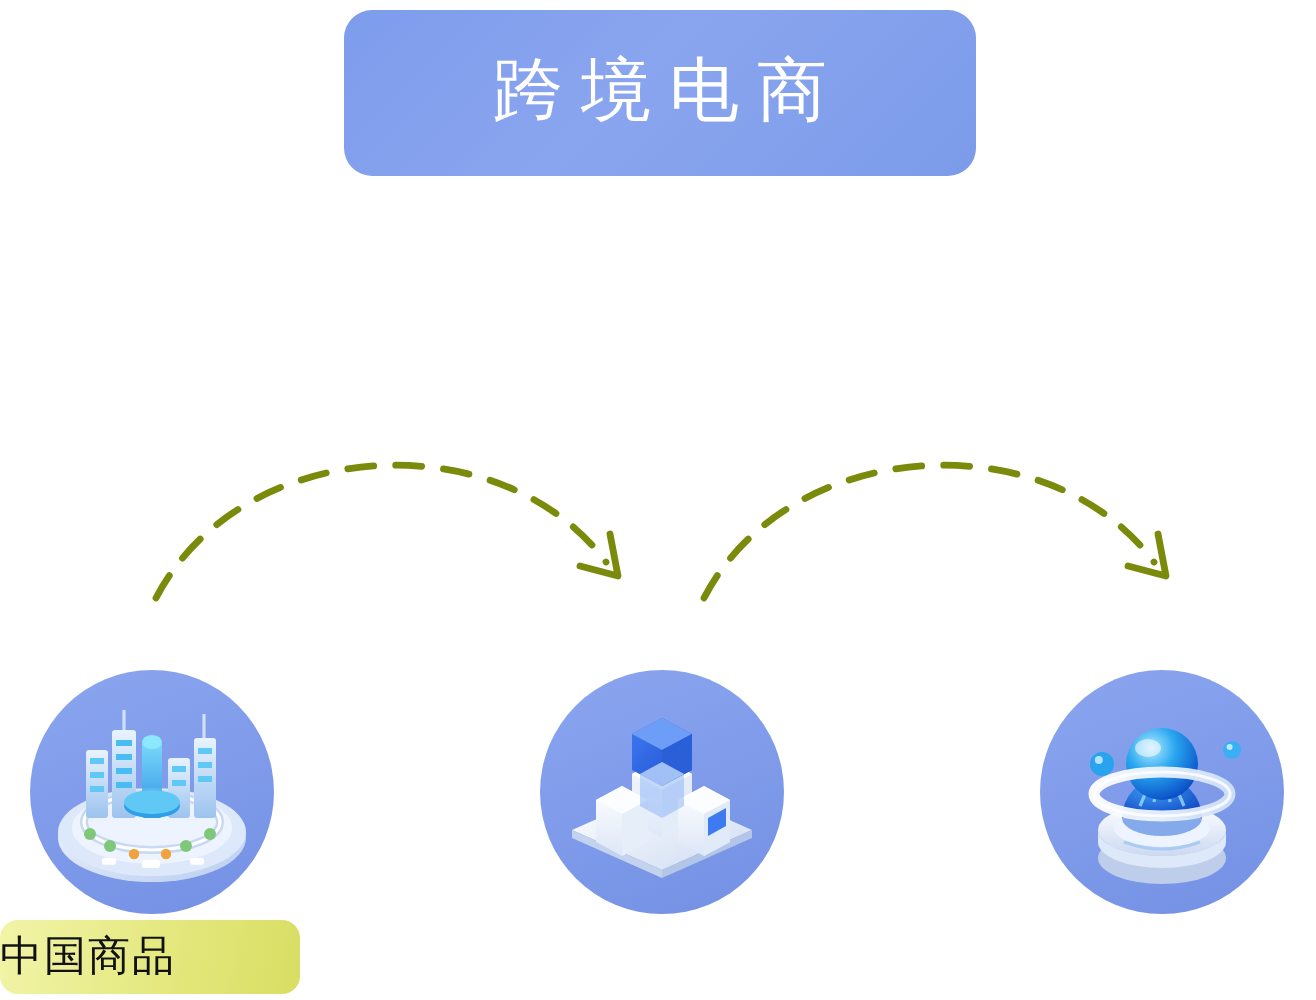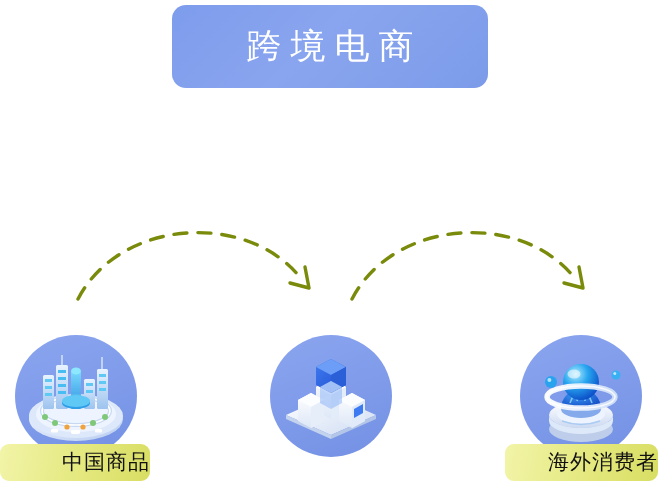--- a/index.html
+++ b/index.html
@@ -70,27 +70,27 @@
     top: 0px;
     width: 122px;
     height: 122px;
     border-radius: 50%;
     background: linear-gradient(160deg, #8ba5ef 0%, #7e9ae9 55%, #7390e4 100%);
     overflow: hidden;
   }
 
   .node-label {
     position: absolute;
-    top: 109px;
+    top: 125px;
     height: 37px;
     border-radius: 9px;
     background: linear-gradient(100deg, #f2f4a8 0%, #e4e87e 55%, #d8de63 100%);
     display: flex;
     align-items: center;
-    justify-content: flex-end;
+    justify-content: flex-start;
     box-sizing: border-box;
   }
   .node-1 .node-label { left: 0px;  width: 150px; }
   .node-2 .node-label { left: 4px;  width: 148px; }
   .node-3 .node-label { left: 0px;  width: 153px; }
 
   .node-label-text {
     color: #111111;
     font-size: 21px;
     letter-spacing: 1px;
@@ -278,18 +278,15 @@
 
         <ellipse cx="61" cy="62" rx="34" ry="11" fill="none" stroke="url(#g3ring)" stroke-width="5.5" opacity="0.95"></ellipse>
         <ellipse cx="61" cy="62" rx="34" ry="11" fill="none" stroke="#ffffff" stroke-width="1.6" opacity="0.8"></ellipse>
 
         <circle cx="31" cy="47" r="6" fill="#2aa3ef"></circle>
         <circle cx="29.4" cy="45" r="2" fill="#cdefff" opacity="0.85"></circle>
         <circle cx="96" cy="40" r="4.5" fill="#39b0f3"></circle>
         <circle cx="94.8" cy="38.5" r="1.5" fill="#d6f3ff" opacity="0.85"></circle>
       </svg>
     </div>
-    <div class="node-label">
-      <span class="node-label-text">海外消费者</span>
-    </div>
   </div>
 
 </div>
 
 </body></html>

